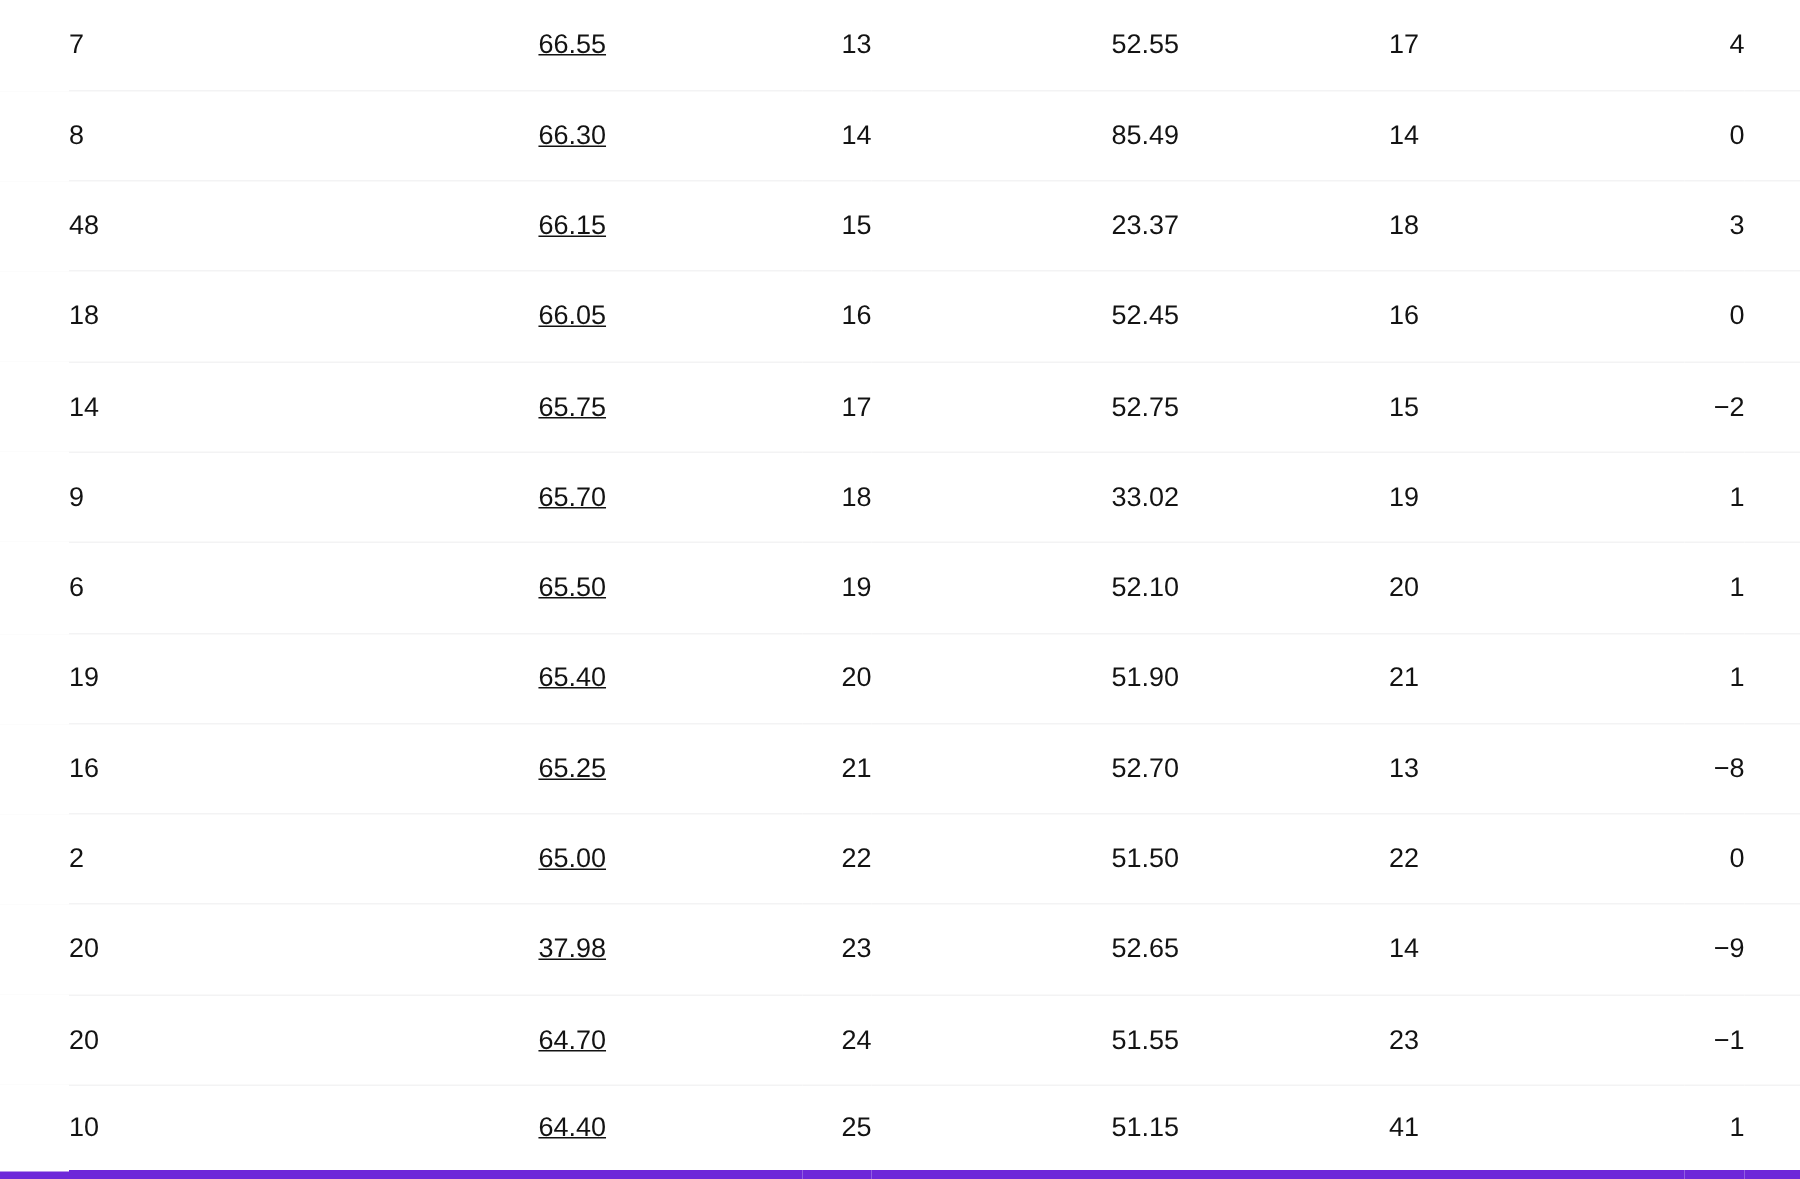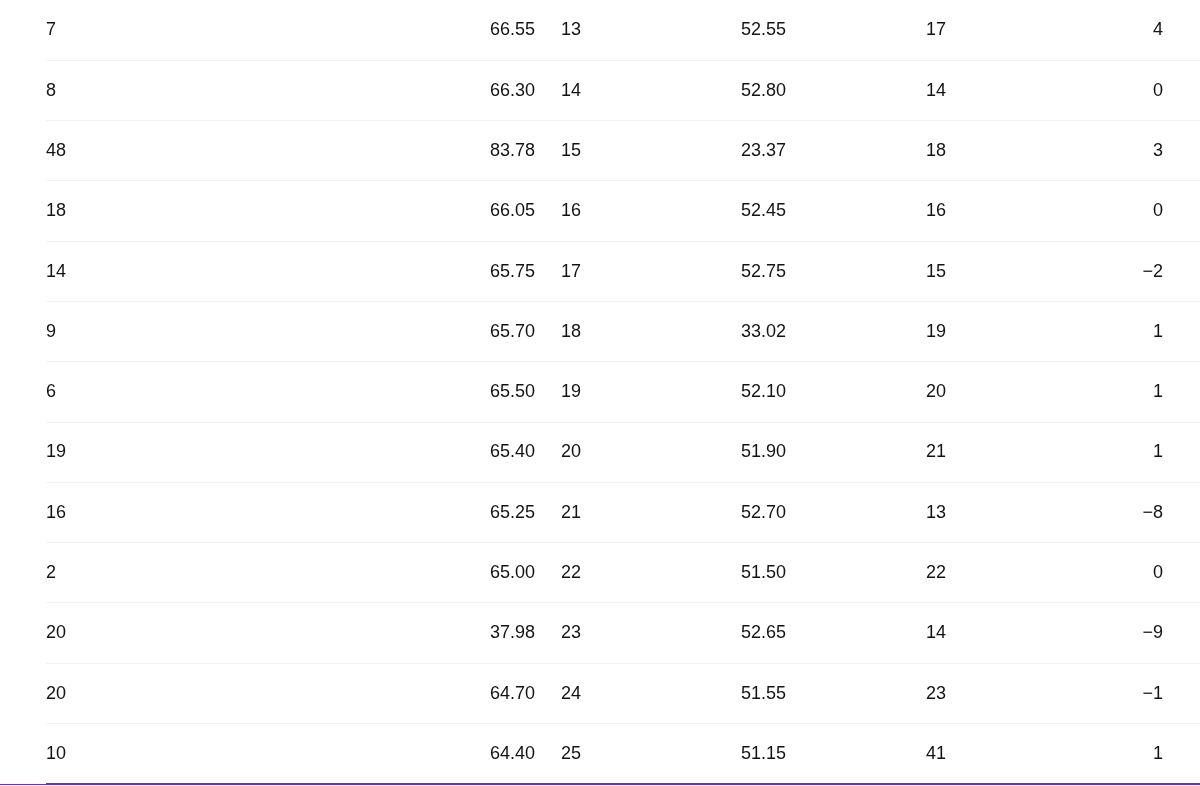--- a/index.html
+++ b/index.html
@@ -27,67 +27,67 @@
   .data-table td {
     border-bottom: 1px solid #f3f3f4;
     padding: 0;
     vertical-align: middle;
     line-height: 1.2;
     white-space: nowrap;
     color: #131313;
   }
   
   td.c1 { width: 182px;  padding-left: 46px;  text-align: left;  }
-  td.c2 { width: 307px;  padding-left: 0;     text-align: right;  }
+  td.c2 { width: 307px;  padding-left: 0;     text-align: center; text-decoration: underline;  }
   td.c3 { width: 46px;   padding-right: 0;    text-align: right; }
   td.c4 { width: 285px;  padding-left: 40px;  text-align: center;  }
   td.c5 { width: 197px;  padding-left: 20px;  text-align: left;  }
   td.c6 { width: 40px;   padding-right: 0;    text-align: right; }
   td.c7 { width: 143px;  padding-left: 41px;  text-align: left;  }
 
   
   tr > td.c1 { position: relative; }
   tr > td.c1::after {
     content: "";
     position: absolute;
     left: 0;
     right: 0;
     bottom: -1px;
     height: 1px;
     background: #ffffff;
     width: 46px;
   }
-  tr:last-child > td { border-bottom: 2px solid #6d28d9; }
+  tr:last-child > td { border-bottom: 7px solid #6d28d9; }
 </style>
 </head>
 <body>
 
 <table class="data-table">
   <tbody>
       <tr>
         <td class="c1">7</td>
         <td class="c2">66.55</td>
         <td class="c3">13</td>
         <td class="c4">52.55</td>
         <td class="c5">17</td>
         <td class="c6">4</td>
         <td class="c7">2.00</td>
       </tr>
       <tr>
         <td class="c1">8</td>
         <td class="c2">66.30</td>
         <td class="c3">14</td>
-        <td class="c4">52.80</td>
+        <td class="c4">85.49</td>
         <td class="c5">14</td>
         <td class="c6">0</td>
         <td class="c7">1.90</td>
       </tr>
       <tr>
         <td class="c1">48</td>
-        <td class="c2">83.78</td>
+        <td class="c2">66.15</td>
         <td class="c3">15</td>
         <td class="c4">23.37</td>
         <td class="c5">18</td>
         <td class="c6">3</td>
         <td class="c7">1.10</td>
       </tr>
       <tr>
         <td class="c1">18</td>
         <td class="c2">66.05</td>
         <td class="c3">16</td>

